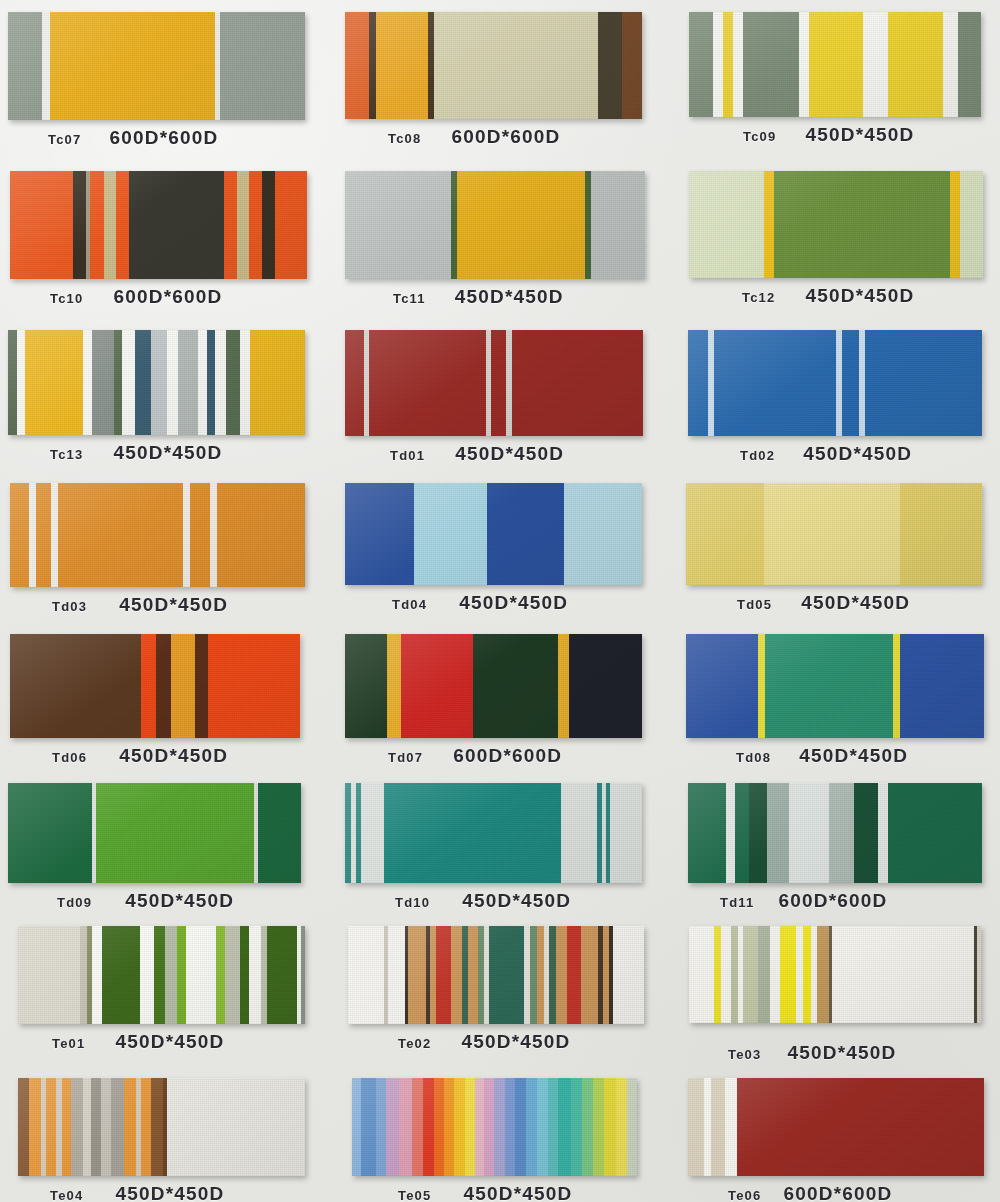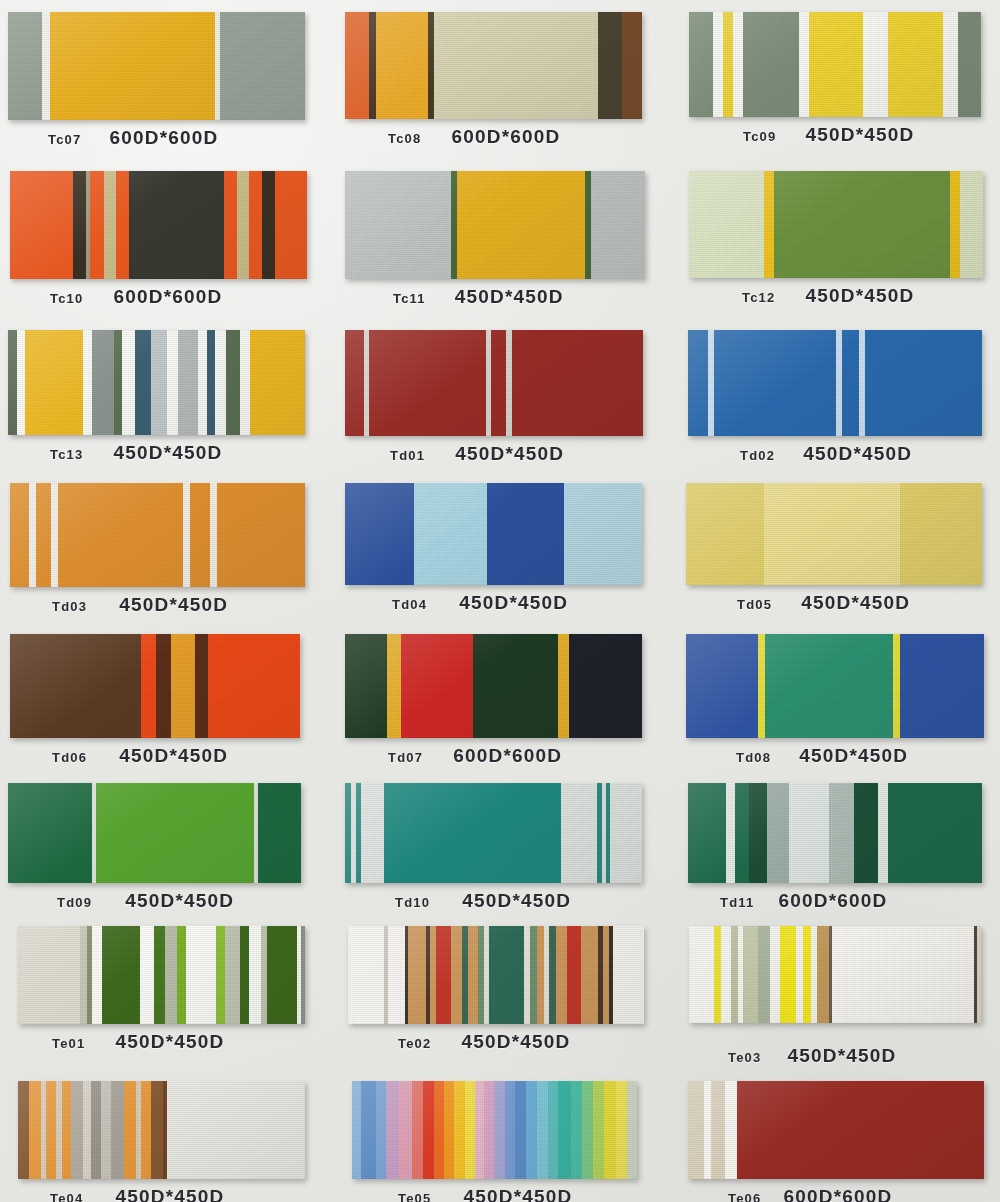--- a/index.html
+++ b/index.html
@@ -495,21 +495,21 @@
           <div class="band" title="#f4f3ee" style="background: rgb(244, 243, 238); width: 2.39726%;"></div>
           <div class="band" title="#f2e61f" style="background: rgb(242, 230, 31); width: 2.73973%;"></div>
           <div class="band" title="#f4f3ee" style="background: rgb(244, 243, 238); width: 2.05479%;"></div>
           <div class="band" title="#c49a5c" style="background: rgb(196, 154, 92); width: 4.10959%;"></div>
           <div class="band" title="#6a6050" style="background: rgb(106, 96, 80); width: 1.0274%;"></div>
           <div class="band" title="#f6f5f0" style="background: rgb(246, 245, 240); width: 48.6301%;"></div>
           <div class="band" title="#4e4a3e" style="background: rgb(78, 74, 62); width: 1.0274%;"></div>
           <div class="band" title="#ddd8c9" style="background: rgb(221, 216, 201); width: 1.36986%;"></div>
         </div>
       </div>
-      <div class="caption" style="padding-left: 48px; padding-top: 4px; padding-bottom: 8px; margin-top: 18px;">
+      <div class="caption" style="padding-left: 48px; padding-top: 19px; padding-bottom: 8px;">
         <span class="cap-code">Te03</span>
         <span class="cap-spec" style="margin-left: 26px;">450D*450D</span>
       </div>
     </div>
     <div class="cell">
       <div class="swatch-wrap" style="padding-left: 18px; padding-top: 6px;">
         <div class="swatch" style="width: 287px; height: 98px;">
           <div class="band" title="#8a5a34" style="background: rgb(138, 90, 52); width: 3.83275%;"></div>
           <div class="band" title="#e99a3c" style="background: rgb(233, 154, 60); width: 4.18118%;"></div>
           <div class="band" title="#d8cdbd" style="background: rgb(216, 205, 189); width: 1.74216%;"></div>

